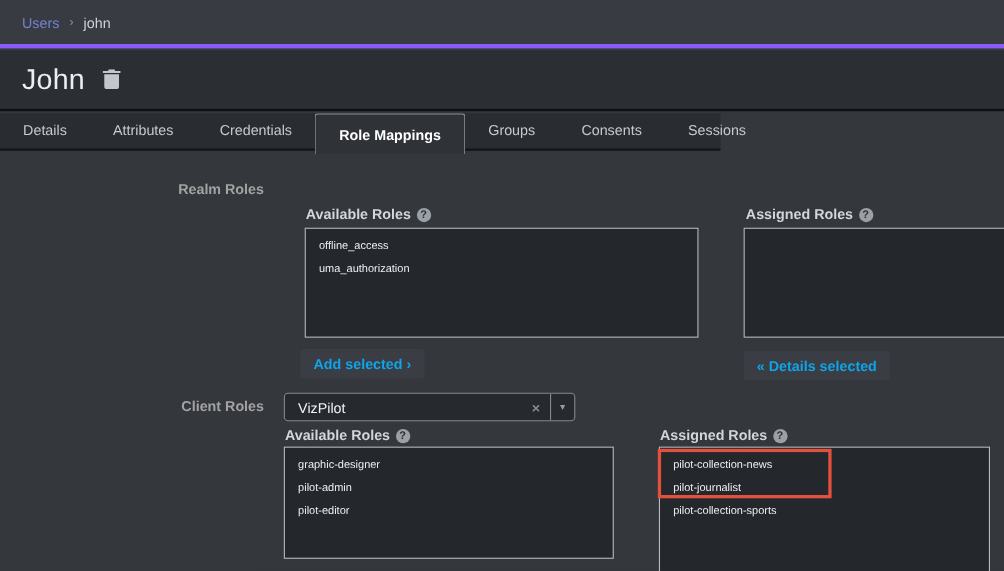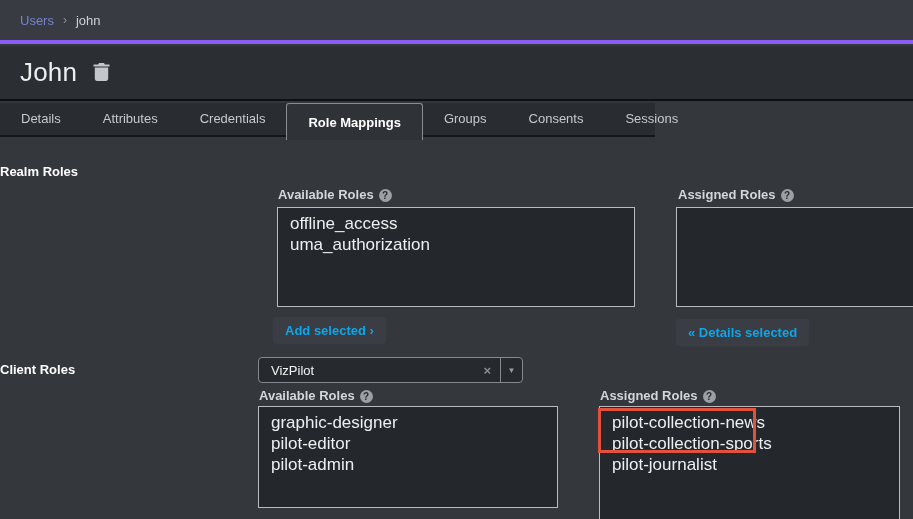--- a/index.html
+++ b/index.html
@@ -50,39 +50,39 @@
     background:#2f3236;
     border:1px solid #8a8e93; border-bottom:none;
     border-radius:3px 3px 0 0;
     color:#ffffff; font-weight:bold;
   }
 
   
   .content { position:absolute; left:0; top:139px; width:913px; height:380px; background:#34373c; }
 
   .seclabel {
-    position:absolute; left:0; width:240px; text-align:left;
-    font-size:13px; font-weight:bold; color:#ffffff;
+    position:absolute; left:0; width:240px; text-align:right;
+    font-size:13px; font-weight:bold; color:#a3a3a3;
   }
   .grouplabel {
     position:absolute; font-size:13px; font-weight:bold; color:#d3d6da;
     display:flex; align-items:flex-end; gap:5px;
   }
   .help {
     display:inline-block; width:13px; height:13px; border-radius:50%;
     background:#9ba0a6; color:#2b2e32; font-size:10px; font-weight:bold;
     line-height:13px; text-align:center; cursor:pointer;
   }
 
   .listbox {
     position:absolute; background:#24272b; border:1px solid #b9bbbe;
     padding-top:5px; overflow:hidden;
   }
   .listbox .item {
-    font-size:17px; color:#edeff1; padding:2px 12px; line-height:17px;
+    font-size:10px; color:#edeff1; padding:2px 12px; line-height:17px;
     cursor:pointer; white-space:nowrap;
   }
 
   .btn {
     position:absolute; height:27px; line-height:25px; padding:0 12px;
     background:#3a3d43; border-radius:3px; border:none;
     color:#0ea5e9; font-size:13px; font-weight:bold;
     font-family:"Liberation Sans", sans-serif; cursor:default;
   }
 
@@ -169,31 +169,31 @@
       </span>
     </div>
 
     <div class="grouplabel" style="left:259px; top:249px;">
       <span>Available Roles</span>
       <span class="help">?</span>
     </div>
 
     <div class="listbox" style="left:258px; top:267px; width:300px; height:102px;">
       <div class="item">graphic-designer</div>
+      <div class="item">pilot-admin</div>
       <div class="item">pilot-editor</div>
-      <div class="item">pilot-admin</div>
     </div>
 
     <div class="grouplabel" style="left:600px; top:249px;">
       <span>Assigned Roles</span>
       <span class="help">?</span>
     </div>
 
     <div class="listbox" style="left:599px; top:267px; width:301px; height:130px;">
       <div class="item">pilot-collection-news</div>
+      <div class="item">pilot-journalist</div>
       <div class="item">pilot-collection-sports</div>
-      <div class="item">pilot-journalist</div>
     </div>
 
     <div class="hlbox" style="top:269px;"></div>
 
   </div>
 </div>
 
 </body></html>

